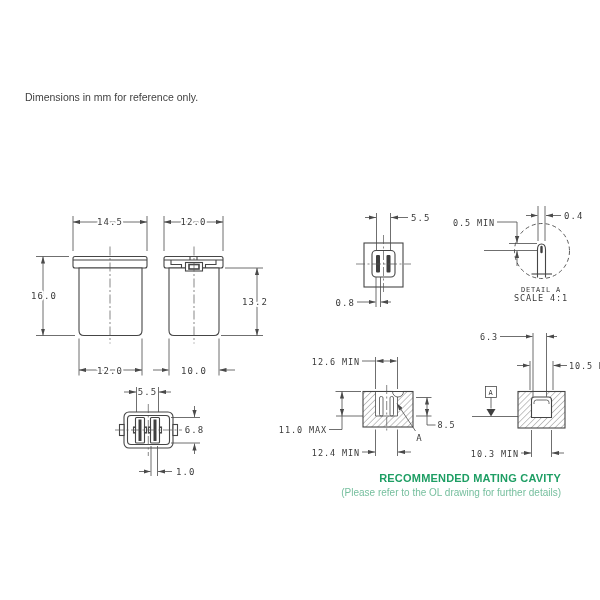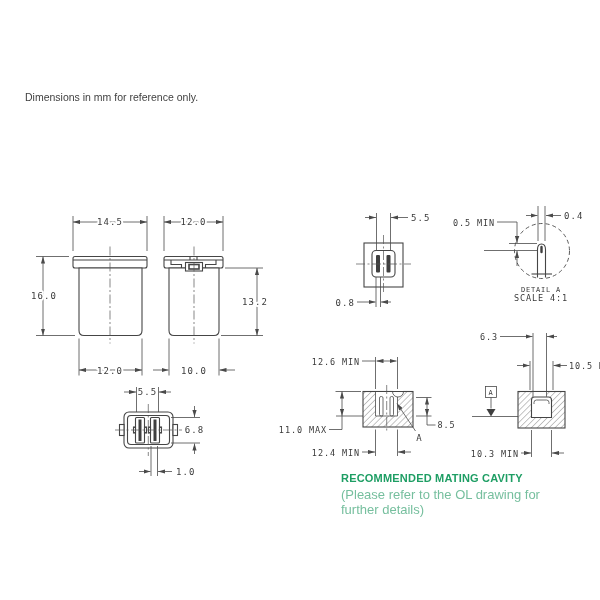--- a/index.html
+++ b/index.html
@@ -9,23 +9,23 @@
   #drawing{position:absolute;left:0;top:0;}
   .ln{stroke:#454545;stroke-width:1.1;fill:none;}
   .lnf{stroke:#454545;stroke-width:1.1;fill:#ffffff;}
   .thin{stroke:#4a4a4a;stroke-width:0.8;fill:none;}
   .cl{stroke:#555555;stroke-width:0.7;stroke-dasharray:9 2.5 2 2.5;fill:none;}
   .dim{font:9px "DejaVu Sans Mono", monospace;letter-spacing:1.1px;fill:#3a3a3a;}
   .dim-s{font:7px "DejaVu Sans Mono", monospace;letter-spacing:0.8px;fill:#3a3a3a;}
   .dim-m{font:8.5px "DejaVu Sans Mono", monospace;letter-spacing:0.9px;fill:#3a3a3a;}
   .halo{paint-order:stroke;stroke:#ffffff;stroke-width:4px;stroke-linejoin:round;}
   .dark{fill:#3f3f3f;}
-  #footer{position:absolute;left:321px;top:472px;width:220px;text-align:left;}
+  #footer{position:absolute;left:321px;top:472px;width:220px;text-align:right;}
   #footer .t1{font-size:11px;font-weight:bold;letter-spacing:0.2px;color:#1e9e64;}
-  #footer .t2{font-size:13px;margin-top:3px;color:#76bf9e;}
+  #footer .t2{font-size:10px;margin-top:3px;color:#76bf9e;}
 </style>
 </head>
 <body>
 
 <div id="page">
 
   <div id="note">
     <div>Dimensions in mm for reference only.</div>
   </div>
 

